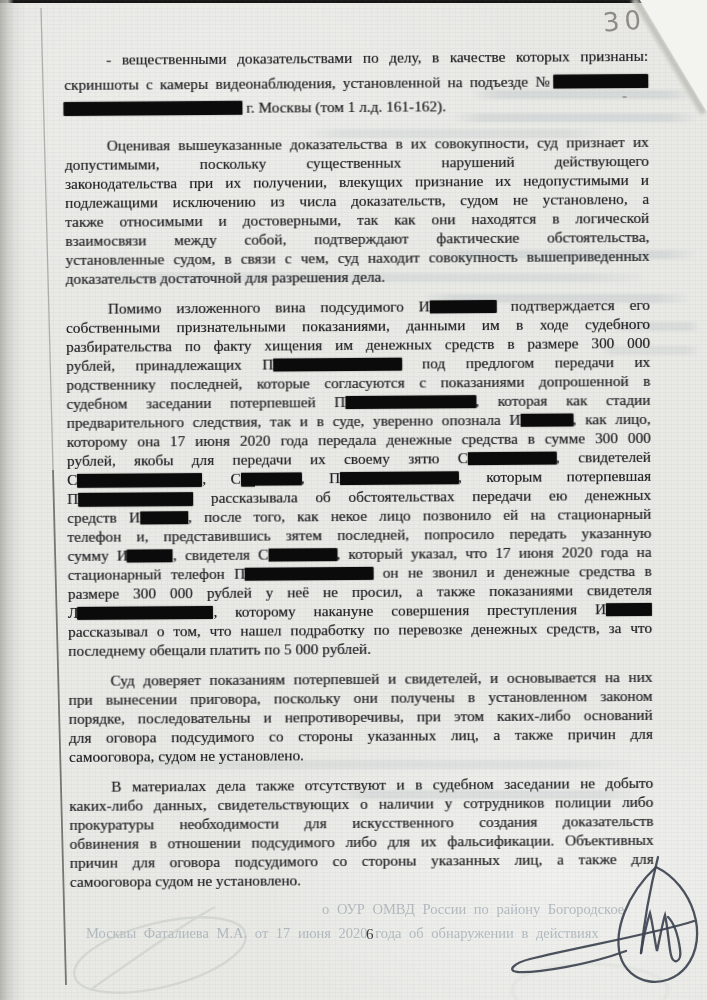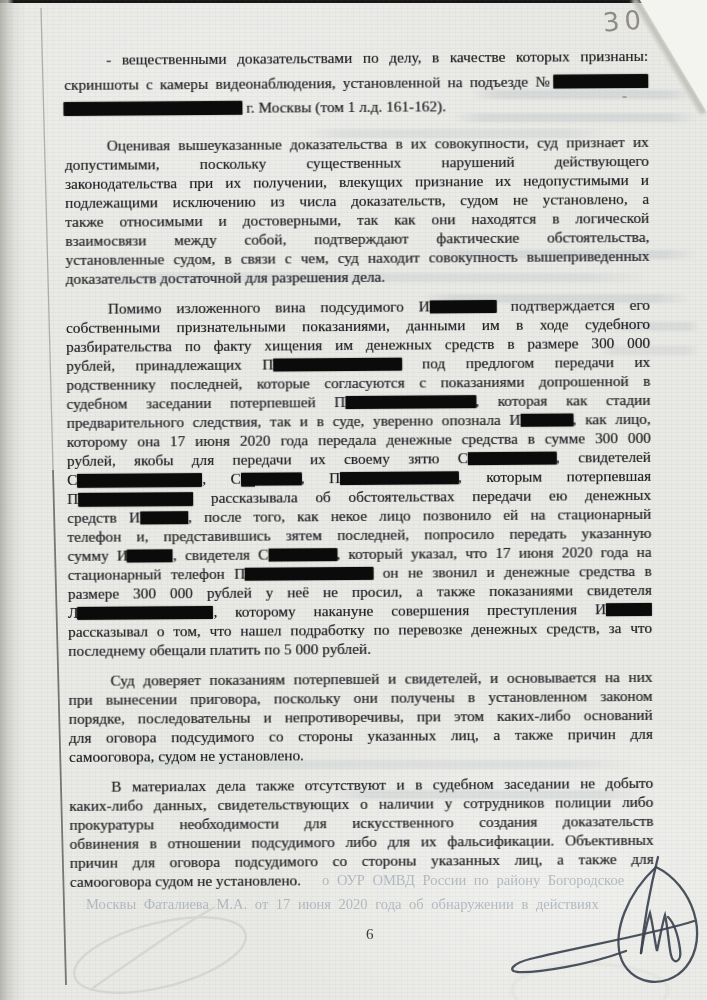--- a/index.html
+++ b/index.html
@@ -52,21 +52,21 @@
   .g2{left:452px;top:113px;width:248px;}
   .g3{left:305px;top:129px;width:300px;opacity:.22;}
   .g4{left:430px;top:250px;width:268px;}
   .g5{left:92px;top:273px;width:560px;opacity:.26;}
   .g6{left:420px;top:294px;width:272px;}
   .g7{left:612px;top:322px;width:88px;opacity:.28;}
   .g8{left:600px;top:346px;width:100px;opacity:.22;}
   .g9{left:96px;top:760px;width:540px;opacity:.22;}
   .g10{left:330px;top:790px;width:310px;opacity:.28;}
   .ghost-text{position:absolute;color:var(--ghost,#9aa4ae);opacity:.7;filter:blur(.45px);
-    font-size:14.5px;word-spacing:4px;font-family:"Liberation Serif",serif;}
+    font-size:14.5px;word-spacing:4px;font-family:"Liberation Serif",serif;margin-top:29px;}
   .gt1{left:322px;top:872px;}
   .gt2{left:86px;top:896px;}
   .signature{position:absolute;left:508px;top:855px;}
   .signature path{stroke:var(--signature_ink,#3d4350);stroke-width:2.3;fill:none;
     stroke-linecap:round;opacity:.92;}
   .ghost-signature{position:absolute;left:50px;top:895px;opacity:.5;filter:blur(.6px);}
   .ghost-signature path, .ghost-signature ellipse{stroke:#c2c6c1;fill:none;stroke-width:2.4;}
   .ghost-arc{position:absolute;left:505px;top:950px;opacity:.4;filter:blur(.8px);}
   .ghost-arc ellipse{stroke:#ccd0cb;fill:none;stroke-width:2;}
 </style>

